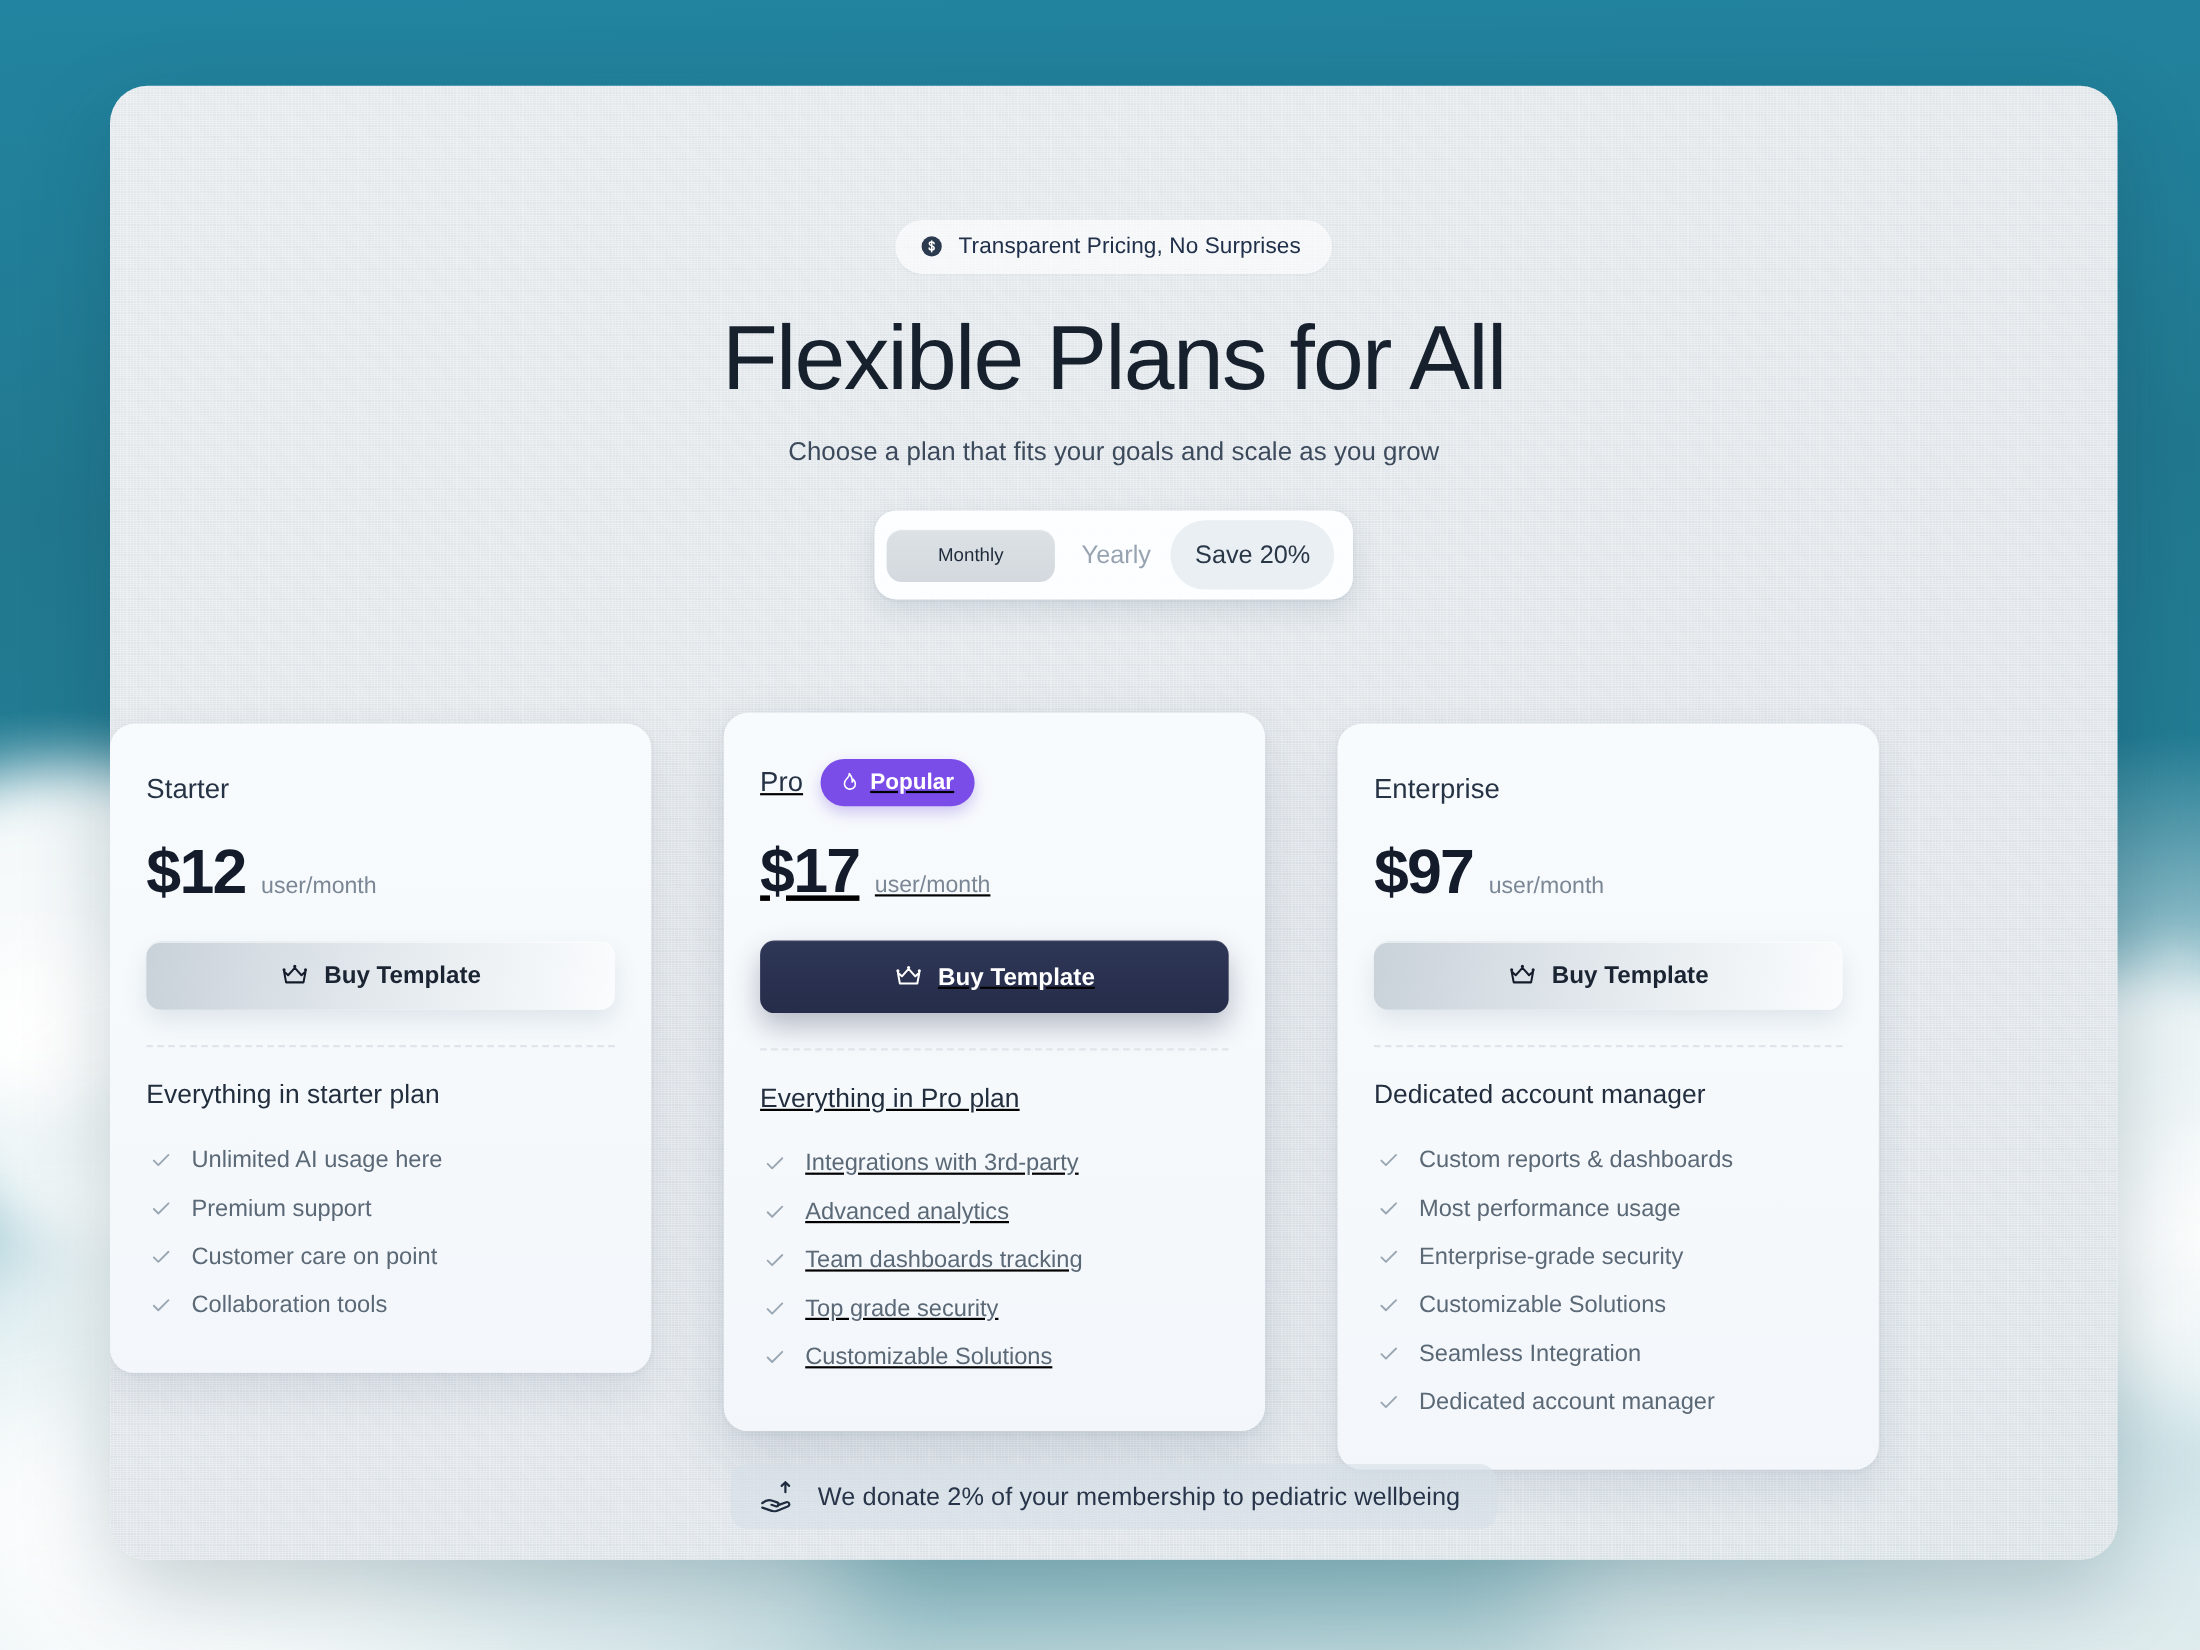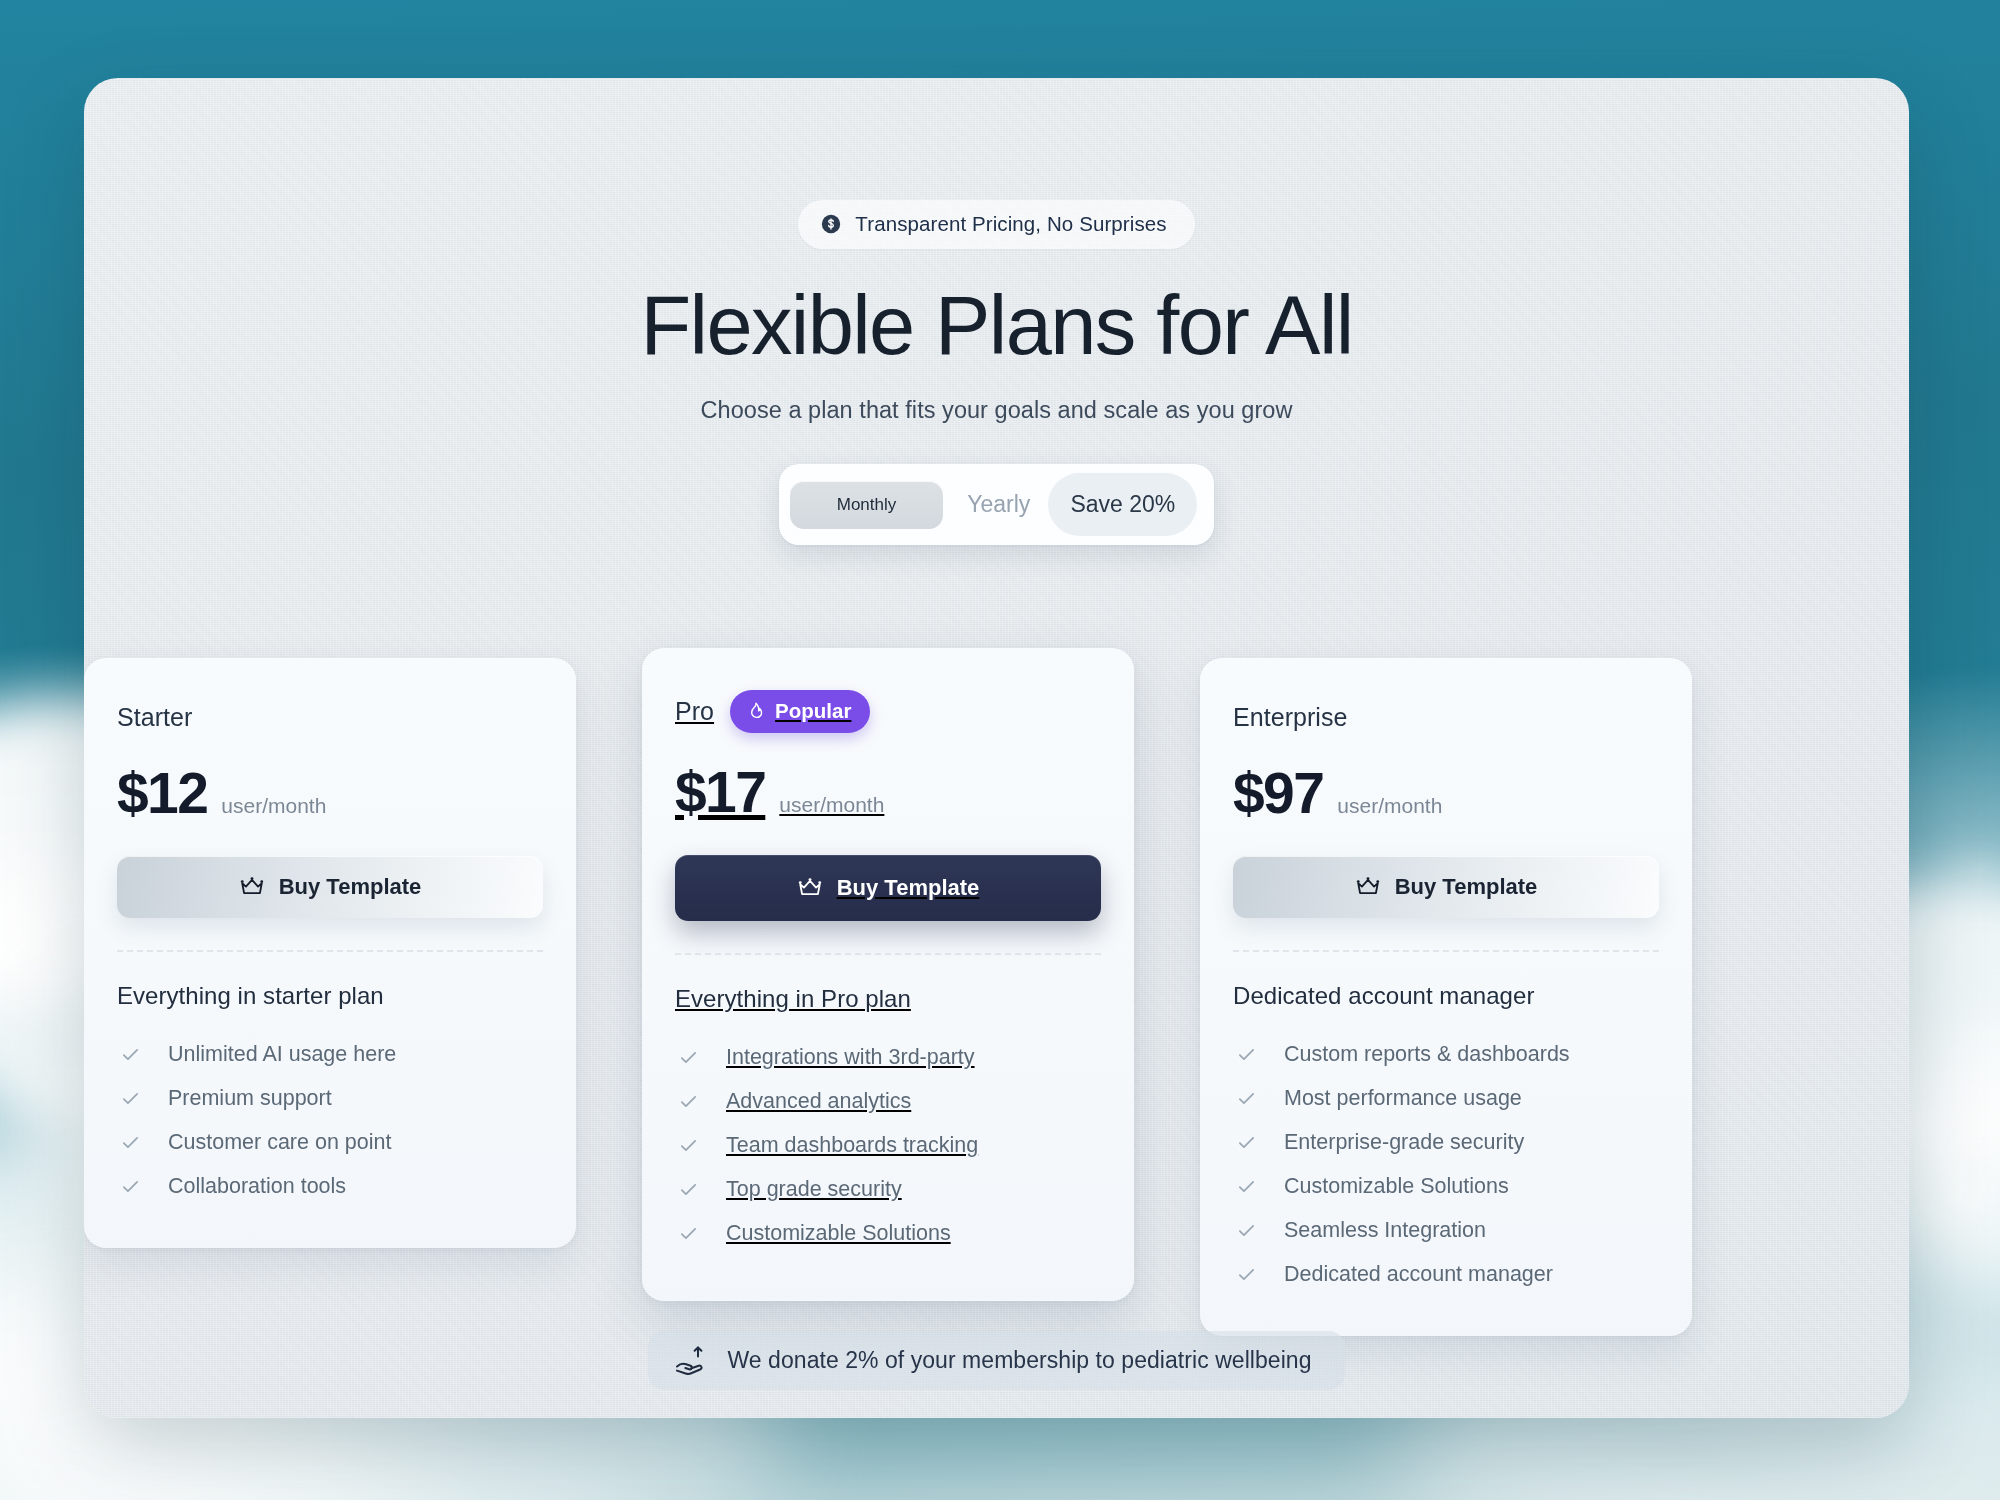--- a/index.html
+++ b/index.html
@@ -27,21 +27,21 @@
   .cl3 { left:40px;   top:1010px; width:330px; height:250px; opacity:.62; filter:blur(34px); }
   .cl4 { left:-180px; top:1130px; width:520px; height:300px; opacity:.70; filter:blur(40px); }
   .cl5 { left:1760px; top:880px;  width:400px; height:300px; opacity:.85; }
   .cl6 { left:1860px; top:1030px; width:340px; height:260px; opacity:.62; filter:blur(36px); }
   .cl7 { left:-120px; top:1290px; width:900px; height:280px; opacity:.55; filter:blur(48px); border-radius:44%; }
   .cl8 { left:1400px; top:1320px; width:800px; height:260px; opacity:.50; filter:blur(48px); border-radius:44%; }
 
   
   .panel {
     position:absolute;
-    left:84px; top:78px;
+    left:100px; top:78px;
     width:1825px; height:1340px;
     border-radius:34px;
     background:
       linear-gradient(160deg, #E6EAEE 0%, #E3E8EC 28%, #E1E6EB 55%, #DFE5EA 78%, #DCE3E8 100%);
     box-shadow:0 28px 80px rgba(12,54,70,0.22);
     overflow:hidden;
   }
   .panel::after {
     content:""; position:absolute; inset:0; pointer-events:none;
     opacity:.55;
@@ -178,21 +178,21 @@
 
   .divider {
     margin-top:32px;
     border-top:2px dashed #DFE5EA;
     height:0;
   }
 
   .feat-title { margin-top:30px; font-size:24px; color:#222E3E; letter-spacing:.05px; }
   .feat-list { margin-top:22px; list-style:none; }
   .feat-item {
-    display:flex; align-items:center; gap:28px;
+    display:flex; align-items:center; gap:18px;
     font-size:21.5px; color:#5B6876;
     padding:10px 0 9px 4px;
   }
   .check-icon { width:19px; height:19px; flex:0 0 19px; display:block; }
 
   
   .donate-wrap { position:absolute; left:0; right:0; bottom:150px; display:flex; justify-content:center; }
   .donate {
     display:inline-flex; align-items:center; gap:20px;
     padding:14px 34px 15px 26px;

